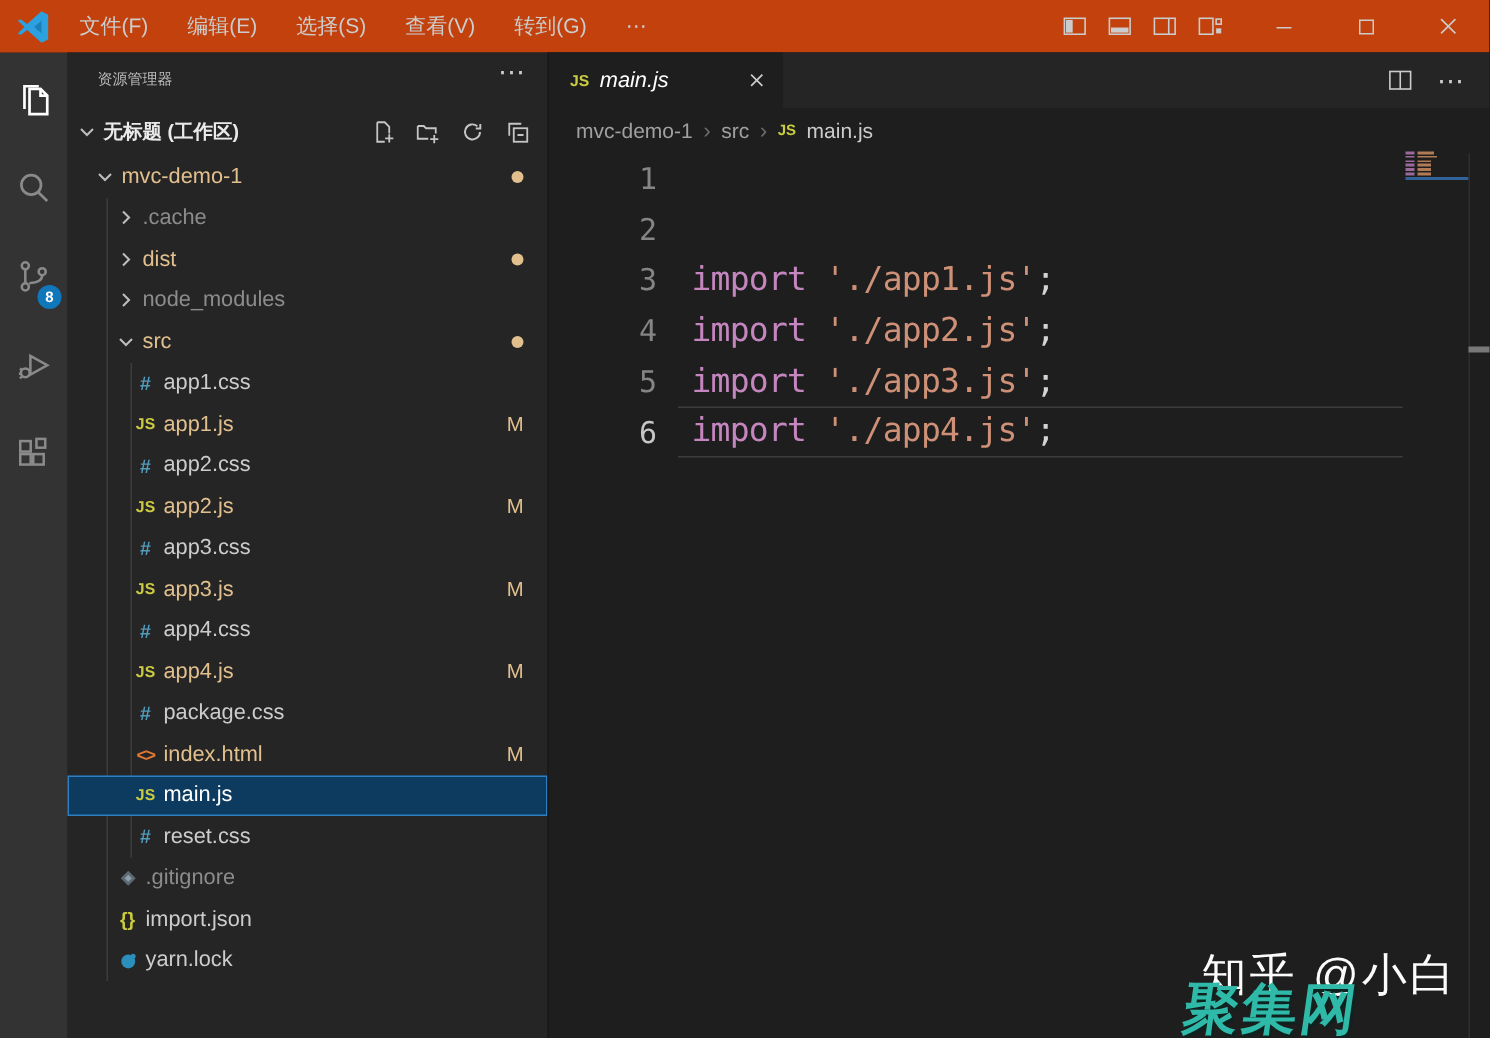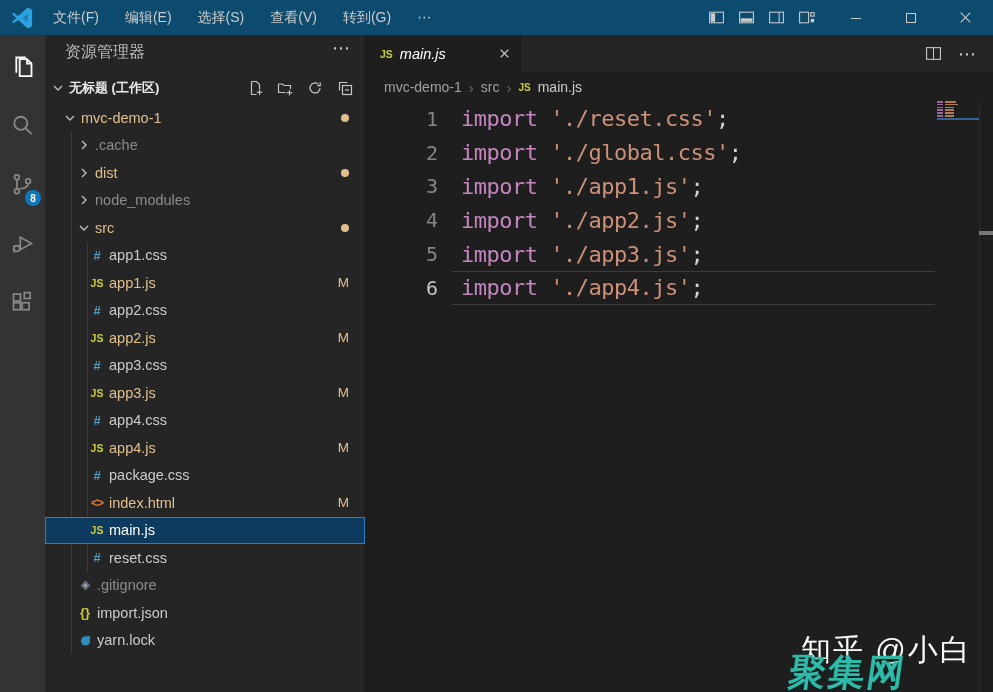--- a/index.html
+++ b/index.html
@@ -1,21 +1,21 @@
 <!DOCTYPE html>
 <html><head>
 <meta charset="utf-8">
 <style>
   * { margin:0; padding:0; box-sizing:border-box; }
   html,body { width:993px; height:692px; overflow:hidden; background:#1e1e1e;
     font-family:"Liberation Sans", sans-serif; -webkit-font-smoothing:antialiased; }
   svg { display:block; }
 
   
-  .titlebar { position:relative; height:35px; background:#0c4a6e; display:flex;
+  .titlebar { position:relative; height:35px; background:#c2410c; display:flex;
     align-items:center; color:#cccccc; font-size:14px; }
   .logo { margin:0 6px 0 10px; }
   .menus { display:flex; height:35px; }
   .menu { padding:0 13px; line-height:35px; cursor:default; }
   .win-title { position:absolute; left:487px; top:0; line-height:35px; color:#c8c8c8; }
   .layout-icons { position:absolute; right:178px; top:0; height:35px; display:flex;
     gap:13px; align-items:center; }
   .win-controls { position:absolute; right:0; top:0; height:35px; display:flex; }
   .win-btn { width:55px; height:35px; display:flex; align-items:center; justify-content:center; }
 
@@ -27,21 +27,21 @@
   .ab-item { width:45px; height:59px; display:flex; align-items:center;
     justify-content:center; position:relative; color:#8a8a8a; }
   .ab-item.active { color:#ffffff; }
   .scm-badge { position:absolute; right:4px; bottom:8px; min-width:16px; height:16px;
     border-radius:50%; background:#1177bb; color:#fff; font-size:10px; font-weight:bold;
     display:flex; align-items:center; justify-content:center; }
 
   
   .sidebar { width:320px; background:#252526; position:relative; flex:none; color:#cccccc; }
   .sidebar-title { height:35px; display:flex; align-items:center; padding-left:20px;
-    font-size:16px; color:#bbbbbb; }
+    font-size:10px; color:#bbbbbb; }
   .sidebar-more { position:absolute; right:14px; top:2px; font-size:18px; color:#cccccc;
     letter-spacing:1px; }
   .section-header { margin-top:6px; height:24px; display:flex; align-items:center;
     font-size:13px; font-weight:bold; color:#eaeaea; padding-left:4px; }
   .section-actions { margin-left:auto; margin-right:12px; display:flex; gap:14px;
     align-items:center; color:#c5c5c5; }
   .tree { position:absolute; top:69px; left:0; right:0; height:550px; font-size:14.5px; }
   .guide { position:absolute; width:1px; background:#3c3c3c; }
   .g1 { left:26px; top:27.5px; height:522.5px; }
   .g2 { left:42px; top:137.5px; height:330px; }
@@ -414,25 +414,23 @@
       <span>src</span>
       <span class="crumb-sep">›</span>
       <span class="crumb-js">JS</span>
       <span class="crumb-last">main.js</span>
     </div>
 
     <div class="code">
       <div class="cur-box"></div>
       <div class="code-line">
         <span class="ln">1</span>
-        <span class="src"><span class="kw">import</span><span> </span><span class="str">'./reset.css'</span><span class="pun">;</span></span>
       </div>
       <div class="code-line">
         <span class="ln">2</span>
-        <span class="src"><span class="kw">import</span><span> </span><span class="str">'./global.css'</span><span class="pun">;</span></span>
       </div>
       <div class="code-line">
         <span class="ln">3</span>
         <span class="src"><span class="kw">import</span><span> </span><span class="str">'./app1.js'</span><span class="pun">;</span></span>
       </div>
       <div class="code-line">
         <span class="ln">4</span>
         <span class="src"><span class="kw">import</span><span> </span><span class="str">'./app2.js'</span><span class="pun">;</span></span>
       </div>
       <div class="code-line">

